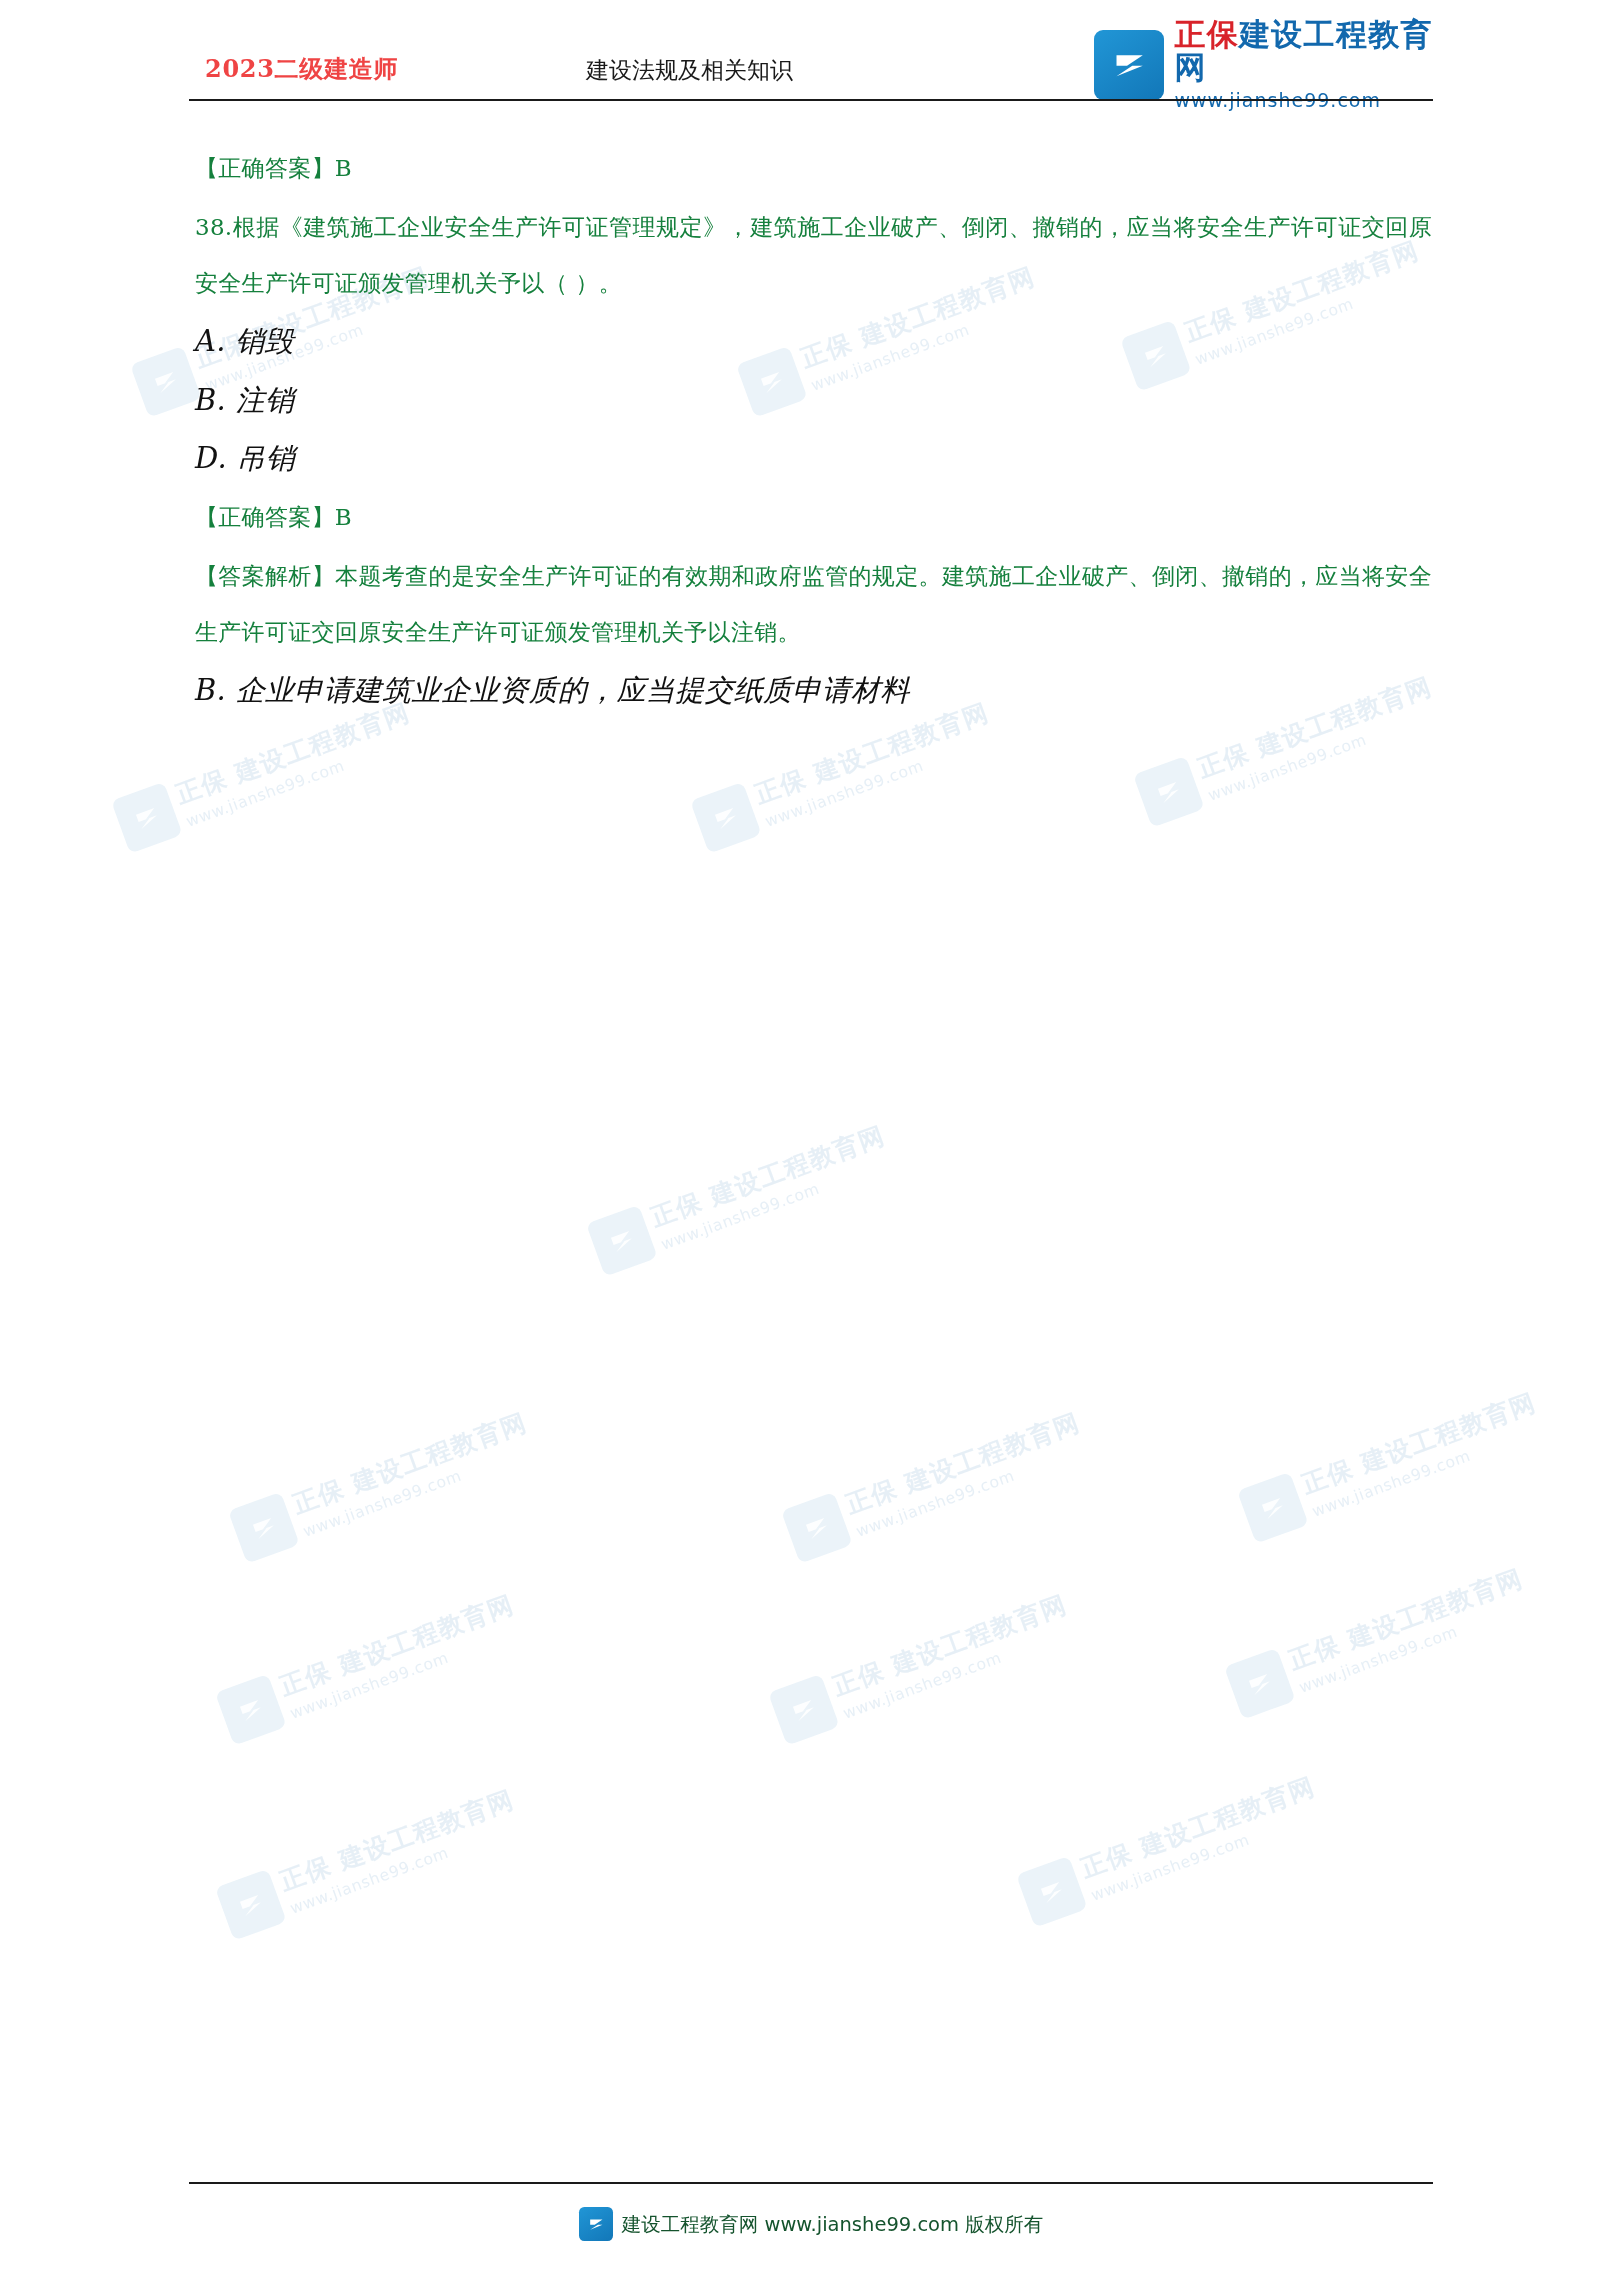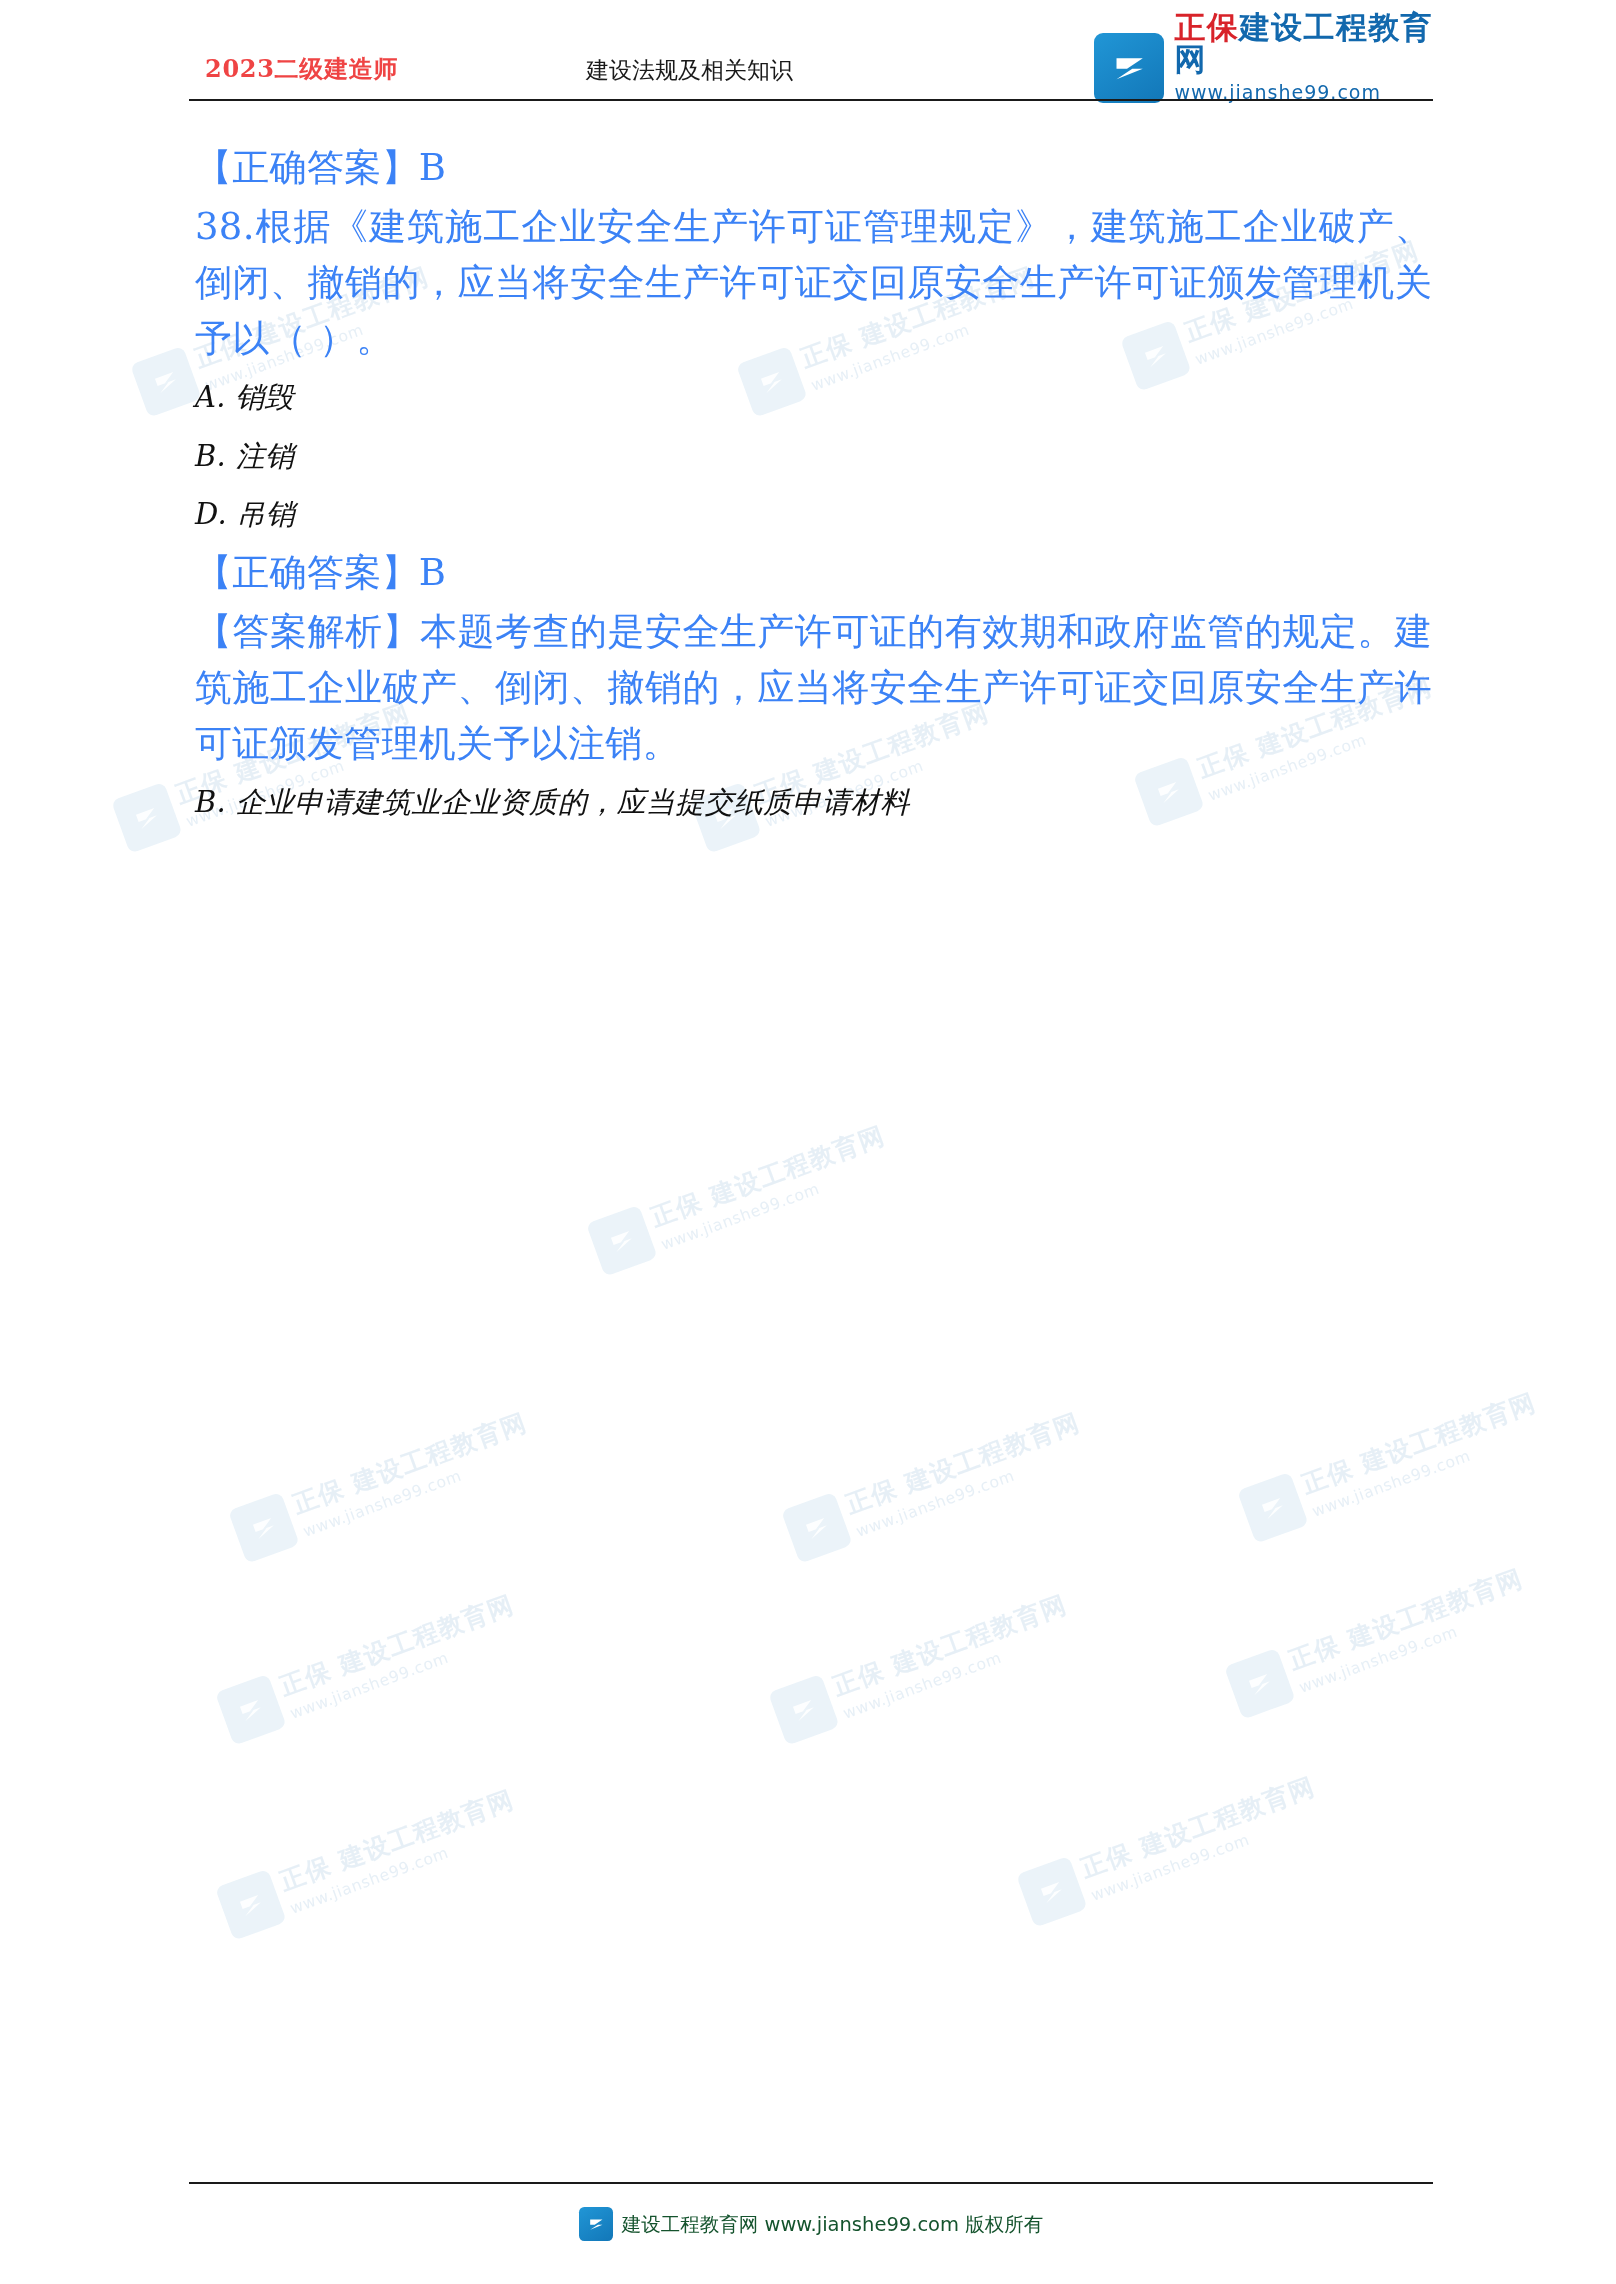--- a/index.html
+++ b/index.html
@@ -55,21 +55,21 @@
     color: #1a1a1a;
     white-space: nowrap;
   }
   .header-logo {
     position: absolute;
     right: 0;
     top: 0;
     width: 339px;
     height: 77px;
     display: flex;
-    align-items: flex-end;
+    align-items: center;
   }
   .logo-badge {
     width: 70px;
     height: 70px;
     border-radius: 9px;
     background: linear-gradient(145deg, #2196d6 0%, #1277b8 100%);
     display: flex;
     align-items: center;
     justify-content: center;
     flex: 0 0 auto;
@@ -107,23 +107,23 @@
   }
 
   
   .content {
     position: absolute;
     left: 195px;
     top: 140px;
     width: 1237px;
   }
   .para {
-    font-size: 37px;
+    font-size: 23px;
     line-height: 56px;
-    color: #3b82f6;
+    color: #15803d;
     letter-spacing: 0.3px;
     text-align: justify;
     margin: 0 0 2.6px 0;
     position: relative;
     z-index: 3;
   }
   .opt {
     font-size: 29px;
     line-height: 56px;
     color: #111111;

